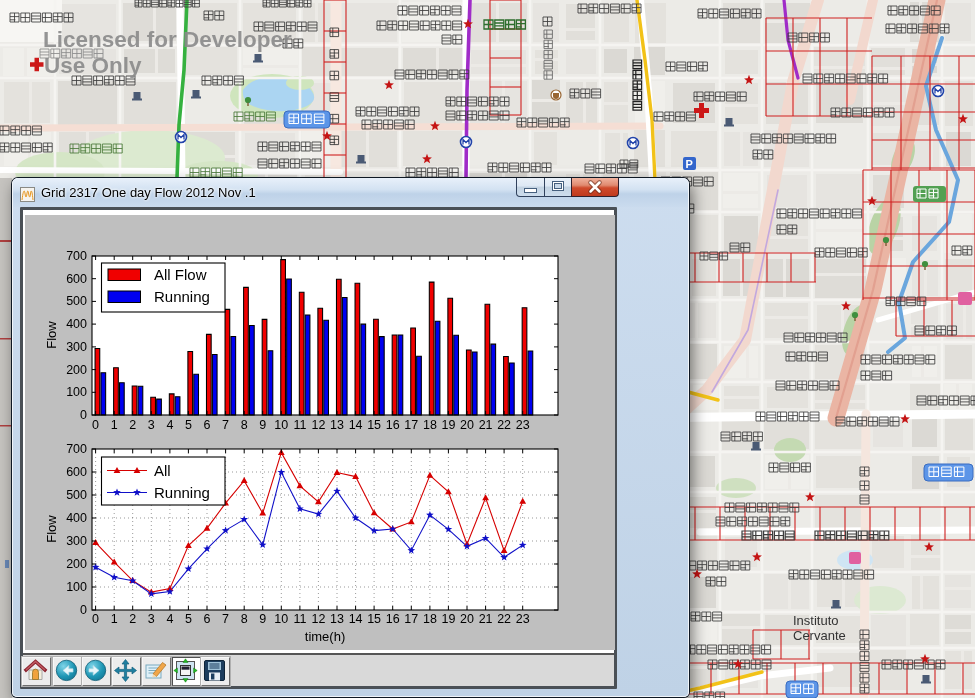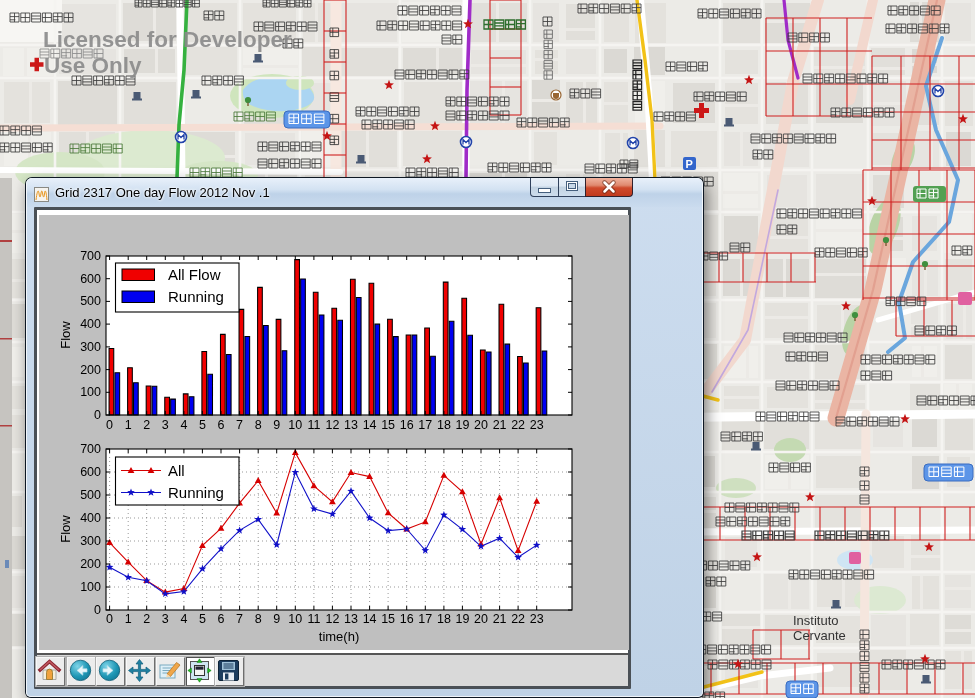--- a/index.html
+++ b/index.html
@@ -777,21 +777,21 @@
       <rect x="0" y="178" width="12" height="520" fill="#c6c4c0"></rect>
       <rect x="0" y="240" width="12" height="2" fill="#b04040"></rect>
       <rect x="0" y="338" width="12" height="1.5" fill="#b04040"></rect>
       <rect x="0" y="425" width="12" height="1.5" fill="#b04040"></rect>
       <rect x="5" y="560" width="4" height="8" fill="#6a8ab8"></rect>
       <text x="43" y="47" font-family="Liberation Sans, sans-serif" font-size="22.5" font-weight="bold" fill="#8a8a8a" opacity="0.9">Licensed for Developer</text>
       <text x="44" y="73" font-family="Liberation Sans, sans-serif" font-size="22.5" font-weight="bold" fill="#8a8a8a" opacity="0.9">Use Only</text>
       <rect x="645" y="247" width="26" height="37" fill="none" stroke="#20dde8" stroke-width="4.6"></rect>
     </svg>
 
-<div style="position:absolute;left:26px;top:178px;width:677px;height:519px;border-radius:6px 6px 5px 5px;
+<div style="position:absolute;left:12px;top:178px;width:677px;height:519px;border-radius:6px 6px 5px 5px;
  background:linear-gradient(#cdddef,#bfd2e6);box-shadow:0 0 0 1px #0e1824, 3px 6px 16px rgba(0,0,0,0.55), inset 0 0 0 1px rgba(255,255,255,0.75);">
   <div style="position:absolute;left:1px;top:0;right:1px;height:29px;border-radius:6px 6px 0 0;
    background:linear-gradient(#e8f0fa 0%,#d3e2f2 40%,#bed2e8 55%,#cadbee 100%);"></div>
   <div style="position:absolute;left:8px;top:9px;width:15px;height:15px;background:#f6f4ef;border:1px solid #8a8a84;box-sizing:border-box;">
     <svg width="13" height="13" viewBox="0 0 13 13">
           <path d="M1 11 C2 3.5 2.6 2 3.2 2 C4 2 4.2 8 5 8 C5.8 8 6 2 6.8 2 C7.6 2 7.8 8 8.6 8 C9.4 8 9.6 2 10.2 2 C10.8 2 11.3 4 12 11" fill="none" stroke="#e8961e" stroke-width="1.0"></path>
         </svg>
   </div>
   <div style="position:absolute;left:29px;top:7px;font:13px 'Liberation Sans',sans-serif;color:#000;text-shadow:0 0 3px #fff,0 0 3px #fff;">Grid 2317 One day Flow 2012 Nov .1</div>
 

